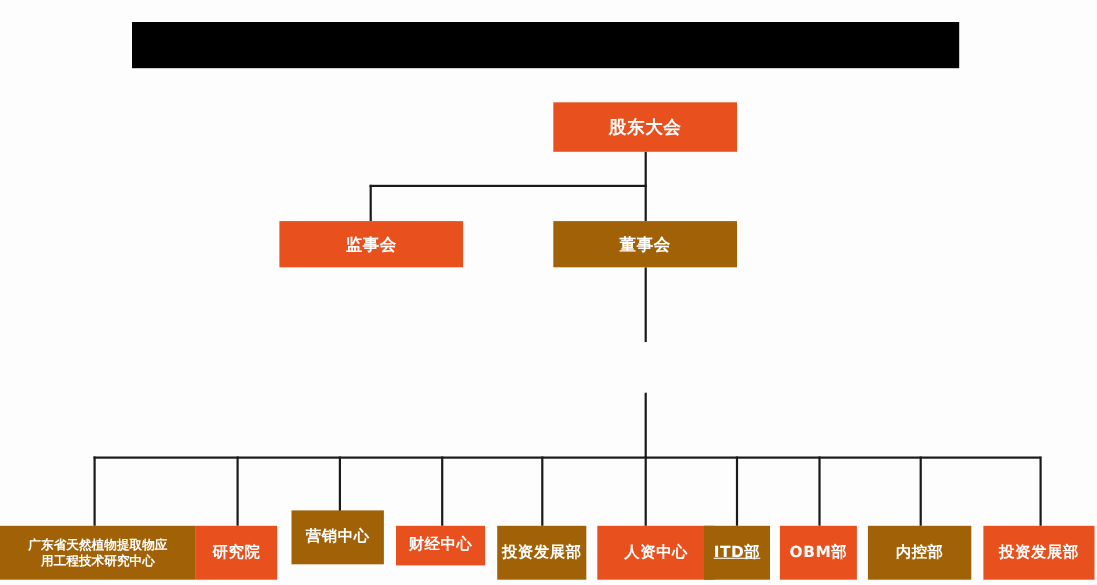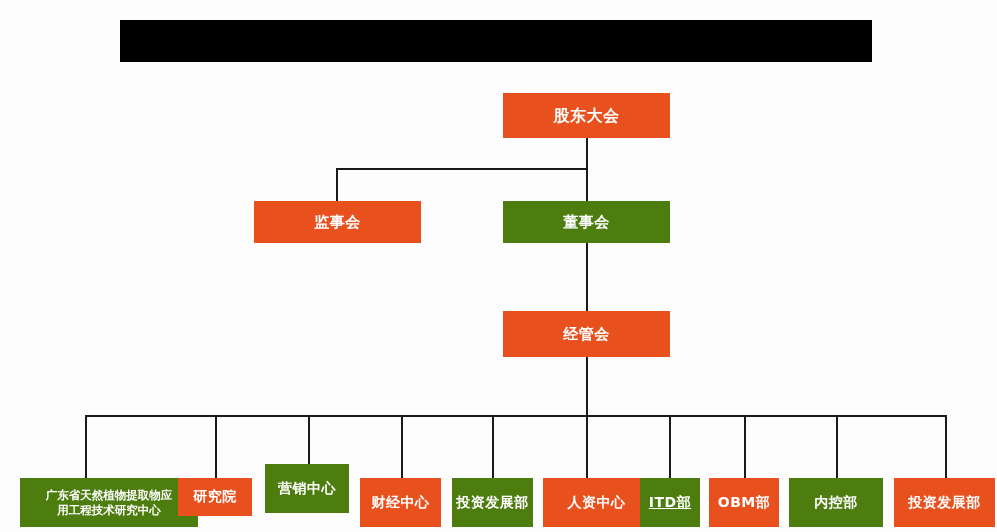--- a/index.html
+++ b/index.html
@@ -43,21 +43,21 @@
     align-items: center;
     justify-content: center;
     text-align: center;
     color: #ffffff;
     line-height: 1.25;
     letter-spacing: 0.5px;
     font-weight: 700;
     padding: 2px 4px;
   }
   .node.dark  { background: #e8511e; }
-  .node.light { background: #4d7c0f; }
+  .node.light { background: #a16207; }
 
   .node.lvl1 { font-size: 16px; }
   .node.lvl2 { font-size: 15px; }
   .node.lvl3 { font-size: 15px; }
   .node.leaf { font-size: 14px; }
   .node.leaf.small { font-size: 11.5px; letter-spacing: 0px; }
 
   .node-label { display: block; white-space: pre-line; }
 </style>
 </head>
@@ -96,35 +96,32 @@
     <span class="node-label">股东大会</span>
   </div>
 
   <div class="node lvl2 dark" style="left:254px; top:201px; width:167px; height:42px;">
     <span class="node-label">监事会</span>
   </div>
   <div class="node lvl2 light" style="left:503px; top:201px; width:167px; height:42px;">
     <span class="node-label">董事会</span>
   </div>
 
-  <div class="node lvl3 dark" style="left:503px; top:311px; width:167px; height:46px;">
-    <span class="node-label">经管会</span>
-  </div>
 
-  <div class="node leaf small light" style="left:20px; top:478px; width:178px; height:49px;">
+  <div class="node leaf small light" style="left:0; top:478px; width:178px; height:49px;">
     <span class="node-label">广东省天然植物提取物应
 用工程技术研究中心</span>
   </div>
-  <div class="node leaf dark" style="left:178px; top:478px; width:74px; height:38px;">
+  <div class="node leaf dark" style="left:178px; top:478px; width:74px; height:49px;">
     <span class="node-label">研究院</span>
   </div>
   <div class="node leaf light" style="left:265px; top:464px; width:84px; height:49px;">
     <span class="node-label">营销中心</span>
   </div>
-  <div class="node leaf dark" style="left:360px; top:478px; width:81px; height:49px;">
+  <div class="node leaf dark" style="left:360px; top:478px; width:81px; height:36px;">
     <span class="node-label">财经中心</span>
   </div>
   <div class="node leaf light" style="left:452px; top:478px; width:81px; height:49px;">
     <span class="node-label">投资发展部</span>
   </div>
   <div class="node leaf dark" style="left:543px; top:478px; width:107px; height:49px;">
     <span class="node-label">人资中心</span>
   </div>
   <div class="node leaf light" style="left:640px; top:478px; width:60px; height:49px;text-decoration:underline;">
     <span class="node-label">ITD部</span>

